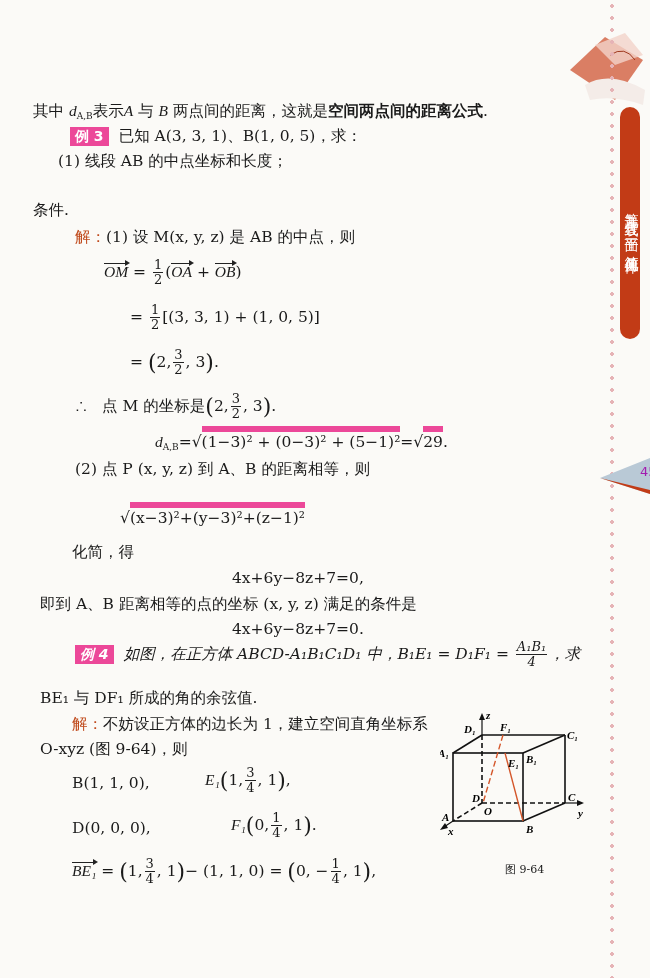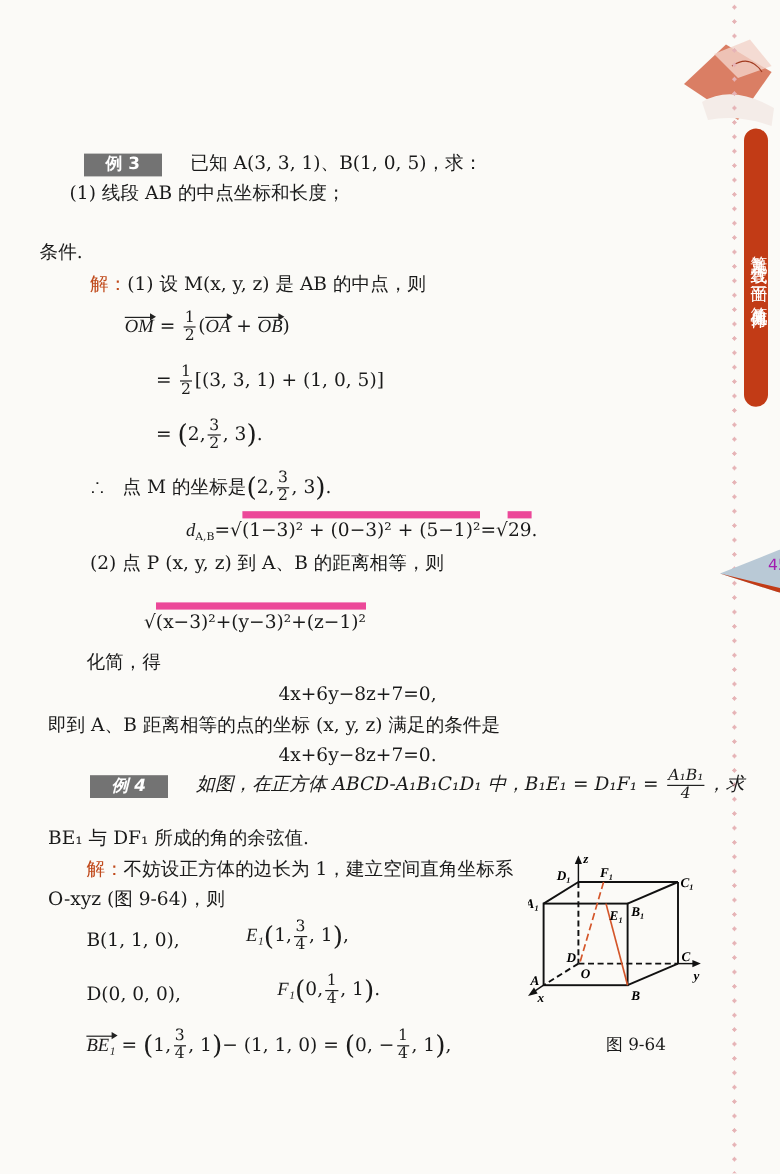--- a/index.html
+++ b/index.html
@@ -9,22 +9,22 @@
     font-family:"DejaVu Serif", "Liberation Serif", serif;
     color:#1a1a1a;
   }
   .page { position:absolute; left:0; top:0; width:650px; height:978px; }
   .line { position:absolute; font-size:15.5px; white-space:nowrap; line-height:20px; }
   .i { font-style:italic; font-family:"Liberation Serif", serif; }
   .sub { font-size:9px; vertical-align:-3px; }
   .bold { font-weight:bold; }
   .red { color:#c04a1c; }
   .badge {
-    display:inline-block; background:#737373; color:#fff; font-weight:bold;
-    font-size:14px; padding:0 18px; line-height:19px; margin-right:24px;
+    display:inline-block; background:#ec4899; color:#fff; font-weight:bold;
+    font-size:14px; padding:0 5px; line-height:19px; margin-right:10px;
     font-family:"DejaVu Sans", sans-serif;
   }
   .frac { display:inline-block; vertical-align:middle; text-align:center; font-size:13px; line-height:14px; margin:0 2px; }
   .frac .num { display:block; border-bottom:1px solid #222; padding:0 1px; }
   .frac .den { display:block; }
   .vec { position:relative; display:inline-block; }
   .vec::before { content:""; position:absolute; left:0; right:0; top:1px; border-top:1px solid #222; }
   .vec::after { content:""; position:absolute; right:-2px; top:-2px; border-left:5px solid #222; border-top:3px solid transparent; border-bottom:3px solid transparent; }
   .sqrt { border-top:6px solid #ec4899; padding-top:1px; }
   .bigp { font-size:22px; vertical-align:-3px; }
@@ -42,21 +42,21 @@
   }
   .page-num-tab {
     position:absolute; left:600px; top:458px; width:50px; height:36px;
   }
   .page-num {
     position:absolute; left:640px; top:464px; font-family:"DejaVu Sans", sans-serif;
     font-size:13px; color:#a21caf;
   }
   .corner-icon { position:absolute; left:565px; top:15px; }
   .figure { position:absolute; left:440px; top:705px; }
-  .fig-caption { position:absolute; left:505px; top:862px; font-size:14px; font-family:"DejaVu Serif", serif; }
+  .fig-caption { position:absolute; left:505px; top:862px; font-size:11px; font-family:"DejaVu Serif", serif; }
 </style>
 </head>
 <body>
 
 <div class="page">
 
   <div class="corner-icon">
     <svg width="85" height="95" viewBox="0 0 85 95">
       <polygon points="5,55 40,22 78,45 50,85" fill="#d4674a" opacity="0.85"></polygon>
       <polygon points="30,30 60,18 78,40 50,50" fill="#f3d3c9" opacity="0.8"></polygon>
@@ -70,20 +70,23 @@
   <div class="chapter-tab">第九章 直线、平面、简单几何体</div>
 
   <div class="page-num-tab">
     <svg width="50" height="36" viewBox="0 0 50 36">
       <polygon points="0,20 50,0 50,36" fill="#b9c9d6"></polygon>
       <polygon points="0,20 50,32 50,36" fill="#c23b16"></polygon>
     </svg>
   </div>
   <div class="page-num">45</div>
 
+  <div class="line" style="left:33px; top:101px;">
+    <span>其中 </span><span class="i">d</span><span class="sub">A,B</span><span>表示</span><span class="i">A</span><span> 与 </span><span class="i">B</span><span> 两点间的距离，这就是</span><span class="bold">空间两点间的距离公式</span><span>.</span>
+  </div>
 
   <div class="line" style="left:70px; top:126px;">
     <span class="badge">例 3</span><span>已知 A(3, 3, 1)、B(1, 0, 5)，求：</span>
   </div>
   <div class="line" style="left:58px; top:151px;">(1) 线段 AB 的中点坐标和长度；</div>
   <div class="line" style="left:33px; top:200px;text-align:center;">条件.</div>
 
   <div class="line" style="left:75px; top:227px;">
     <span class="red">解：</span><span>(1) 设 M(x, y, z) 是 AB 的中点，则</span>
   </div>

